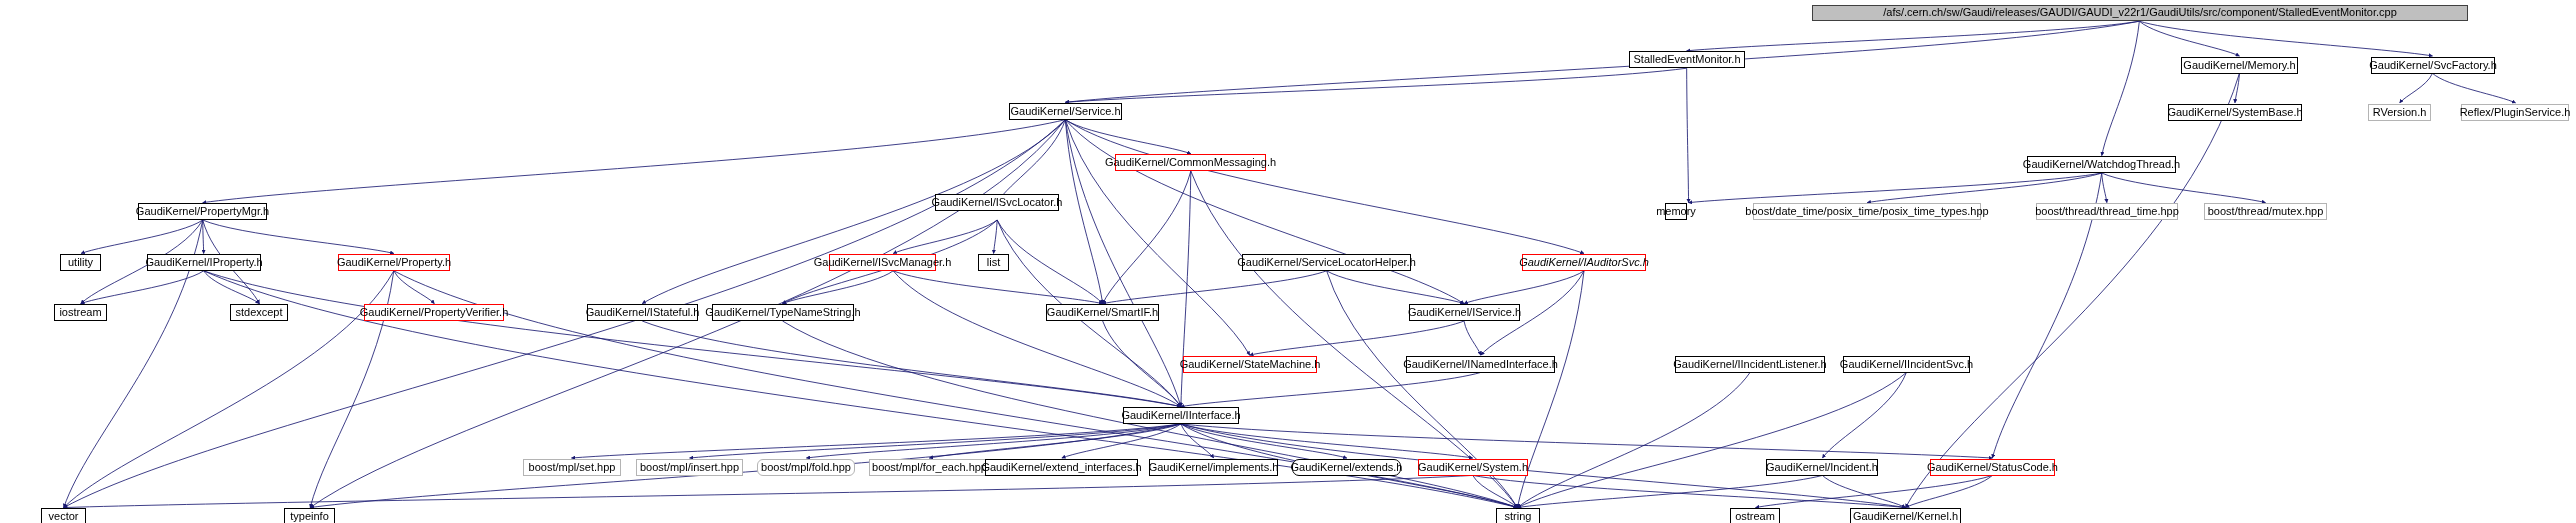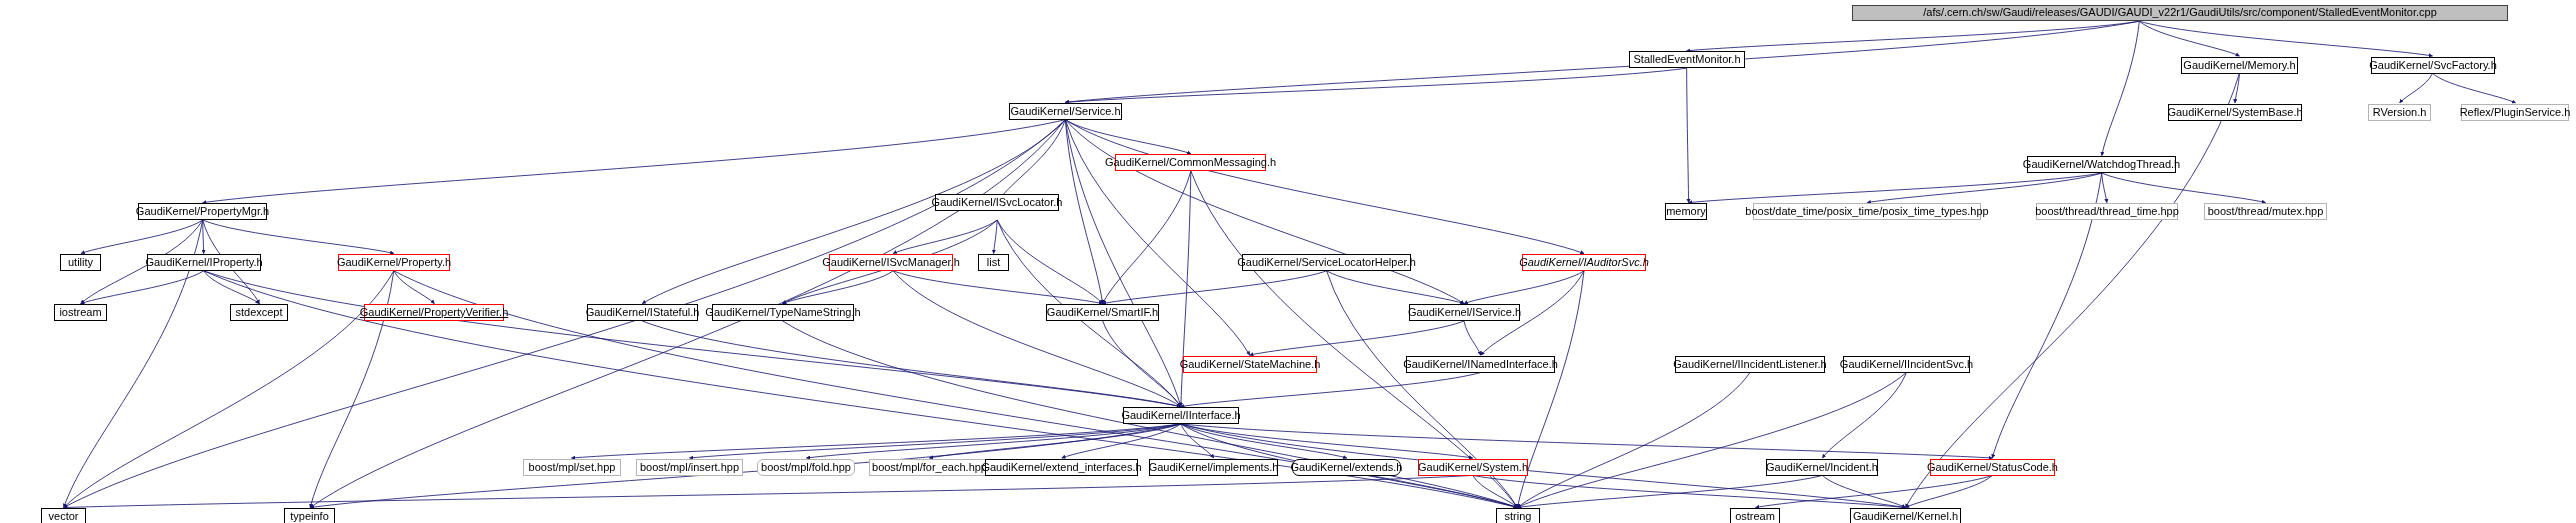--- a/index.html
+++ b/index.html
@@ -144,21 +144,21 @@
         <path d="M 2288.5 739 C 2301.01 761.5, 2345.49 776.5, 2358 789" fill="none" stroke="#191970" stroke-width="1.3" marker-end="url(#arrow)"></path>
         <path d="M 2288.5 739 C 1894.3899999999999 761.5, 493.11 776.5, 99 789" fill="none" stroke="#191970" stroke-width="1.3" marker-end="url(#arrow)"></path>
         <path d="M 2288.5 739 C 2409.55 761.5, 2839.95 776.5, 2961 789" fill="none" stroke="#191970" stroke-width="1.3" marker-end="url(#arrow)"></path>
         <path d="M 2832 739 C 2746.68 761.5, 2443.32 776.5, 2358 789" fill="none" stroke="#191970" stroke-width="1.3" marker-end="url(#arrow)"></path>
         <path d="M 2832 739 C 2855.22 761.5, 2937.78 776.5, 2961 789" fill="none" stroke="#191970" stroke-width="1.3" marker-end="url(#arrow)"></path>
         <path d="M 3096 739 C 3071.7 761.5, 2985.3 776.5, 2961 789" fill="none" stroke="#191970" stroke-width="1.3" marker-end="url(#arrow)"></path>
         <path d="M 3096 739 C 3029.76 761.5, 2794.24 776.5, 2728 789" fill="none" stroke="#191970" stroke-width="1.3" marker-end="url(#arrow)"></path>
       </g>
   </svg>
   <div id="node-layer">
-      <div class="gnode root" style="left: 1812px; top: 4.5px; width: 656px; margin-left: 40px;">
+      <div class="gnode root" style="left: 1812px; top: 4.5px; width: 656px;">
         <span>/afs/.cern.ch/sw/Gaudi/releases/GAUDI/GAUDI_v22r1/GaudiUtils/src/component/StalledEventMonitor.cpp</span>
       </div>
       <div class="gnode" style="left: 1629px; top: 51px; width: 116px;">
         <span>StalledEventMonitor.h</span>
       </div>
       <div class="gnode" style="left: 2181px; top: 57px; width: 117px;">
         <span>GaudiKernel/Memory.h</span>
       </div>
       <div class="gnode" style="left: 2371px; top: 57px; width: 124px;">
         <span>GaudiKernel/SvcFactory.h</span>
@@ -174,21 +174,21 @@
       </div>
       <div class="gnode" style="left: 1009px; top: 103px; width: 113px;">
         <span>GaudiKernel/Service.h</span>
       </div>
       <div class="gnode" style="left: 2027px; top: 156px; width: 149px;">
         <span>GaudiKernel/WatchdogThread.h</span>
       </div>
       <div class="gnode red" style="left: 1115px; top: 154px; width: 151px;">
         <span>GaudiKernel/CommonMessaging.h</span>
       </div>
-      <div class="gnode" style="left: 1665px; top: 203px; width: 42px;">
+      <div class="gnode" style="left: 1665px; top: 203px; width: 22px;">
         <span>memory</span>
       </div>
       <div class="gnode grey" style="left: 1753px; top: 203px; width: 228px;">
         <span>boost/date_time/posix_time/posix_time_types.hpp</span>
       </div>
       <div class="gnode grey" style="left: 2036px; top: 203px; width: 142px;">
         <span>boost/thread/thread_time.hpp</span>
       </div>
       <div class="gnode grey" style="left: 2204px; top: 203px; width: 123px;">
         <span>boost/thread/mutex.hpp</span>
@@ -201,39 +201,39 @@
       </div>
       <div class="gnode" style="left: 60px; top: 254px; width: 41px;">
         <span>utility</span>
       </div>
       <div class="gnode" style="left: 147px; top: 254px; width: 114px;">
         <span>GaudiKernel/IProperty.h</span>
       </div>
       <div class="gnode red" style="left: 338px; top: 254px; width: 112px;">
         <span>GaudiKernel/Property.h</span>
       </div>
-      <div class="gnode red" style="left: 829px; top: 254px; width: 124px;">
+      <div class="gnode red" style="left: 829px; top: 254px; width: 107px;">
         <span>GaudiKernel/ISvcManager.h</span>
       </div>
       <div class="gnode" style="left: 978px; top: 254px; width: 31px;">
         <span>list</span>
       </div>
       <div class="gnode" style="left: 1242px; top: 254px; width: 169px;">
         <span>GaudiKernel/ServiceLocatorHelper.h</span>
       </div>
       <div class="gnode red" style="left: 1522px; top: 254px; width: 124px; font-style: italic;">
         <span>GaudiKernel/IAuditorSvc.h</span>
       </div>
       <div class="gnode" style="left: 54px; top: 304px; width: 53px;">
         <span>iostream</span>
       </div>
       <div class="gnode" style="left: 230px; top: 304px; width: 58px;">
         <span>stdexcept</span>
       </div>
-      <div class="gnode red" style="left: 364px; top: 304px; width: 140px; text-decoration: underline;">
+      <div class="gnode red" style="left: 364px; top: 304px; width: 140px;">
         <span>GaudiKernel/PropertyVerifier.h</span>
       </div>
       <div class="gnode" style="left: 587px; top: 304px; width: 111px;">
         <span>GaudiKernel/IStateful.h</span>
       </div>
       <div class="gnode" style="left: 712px; top: 304px; width: 142px; text-align: center;">
         <span>GaudiKernel/TypeNameString.h</span>
       </div>
       <div class="gnode" style="left: 1046px; top: 304px; width: 113px;">
         <span>GaudiKernel/SmartIF.h</span>

